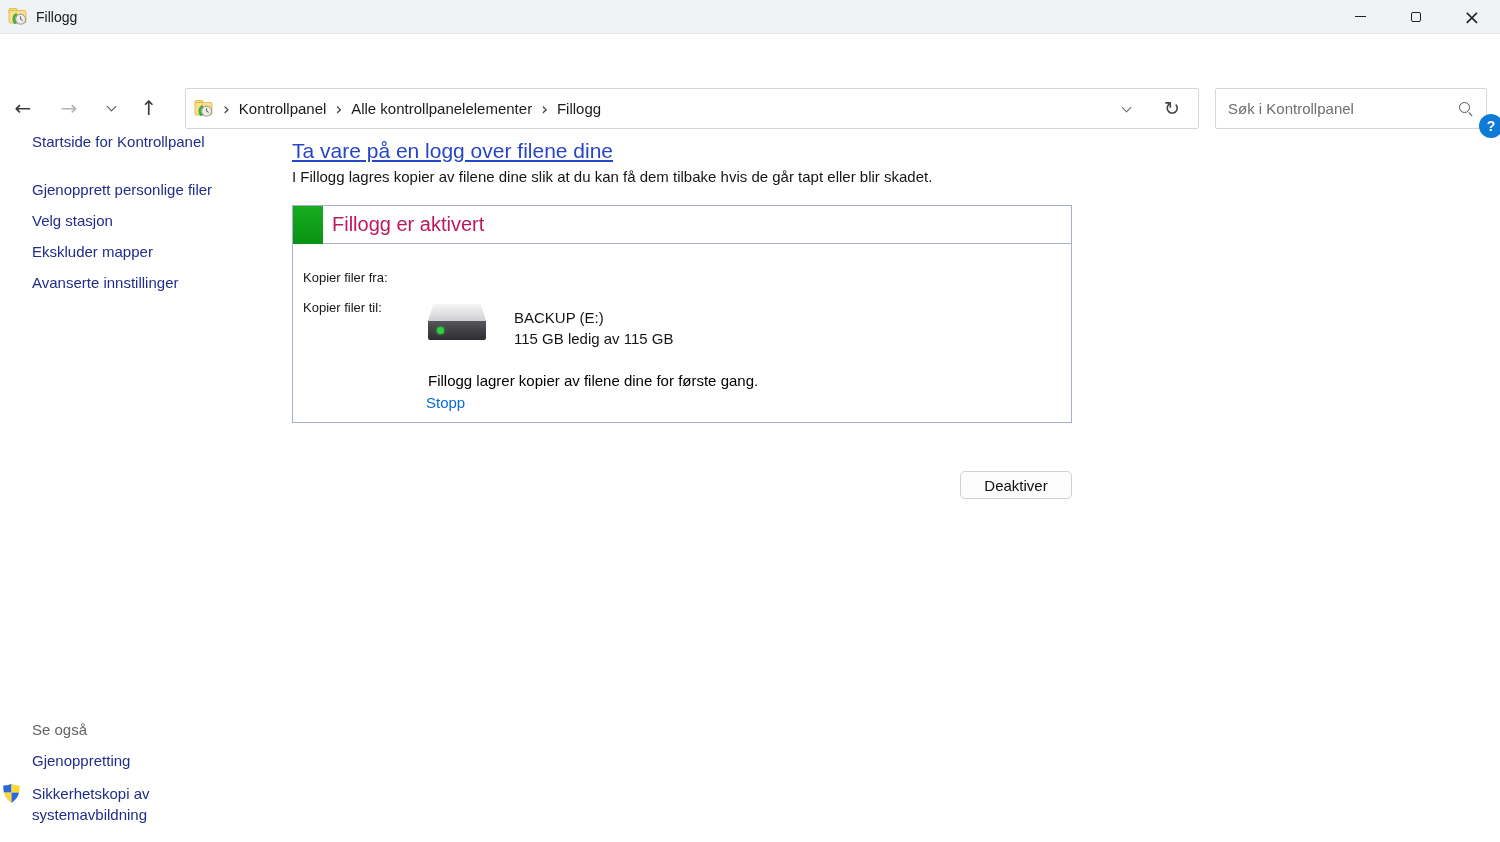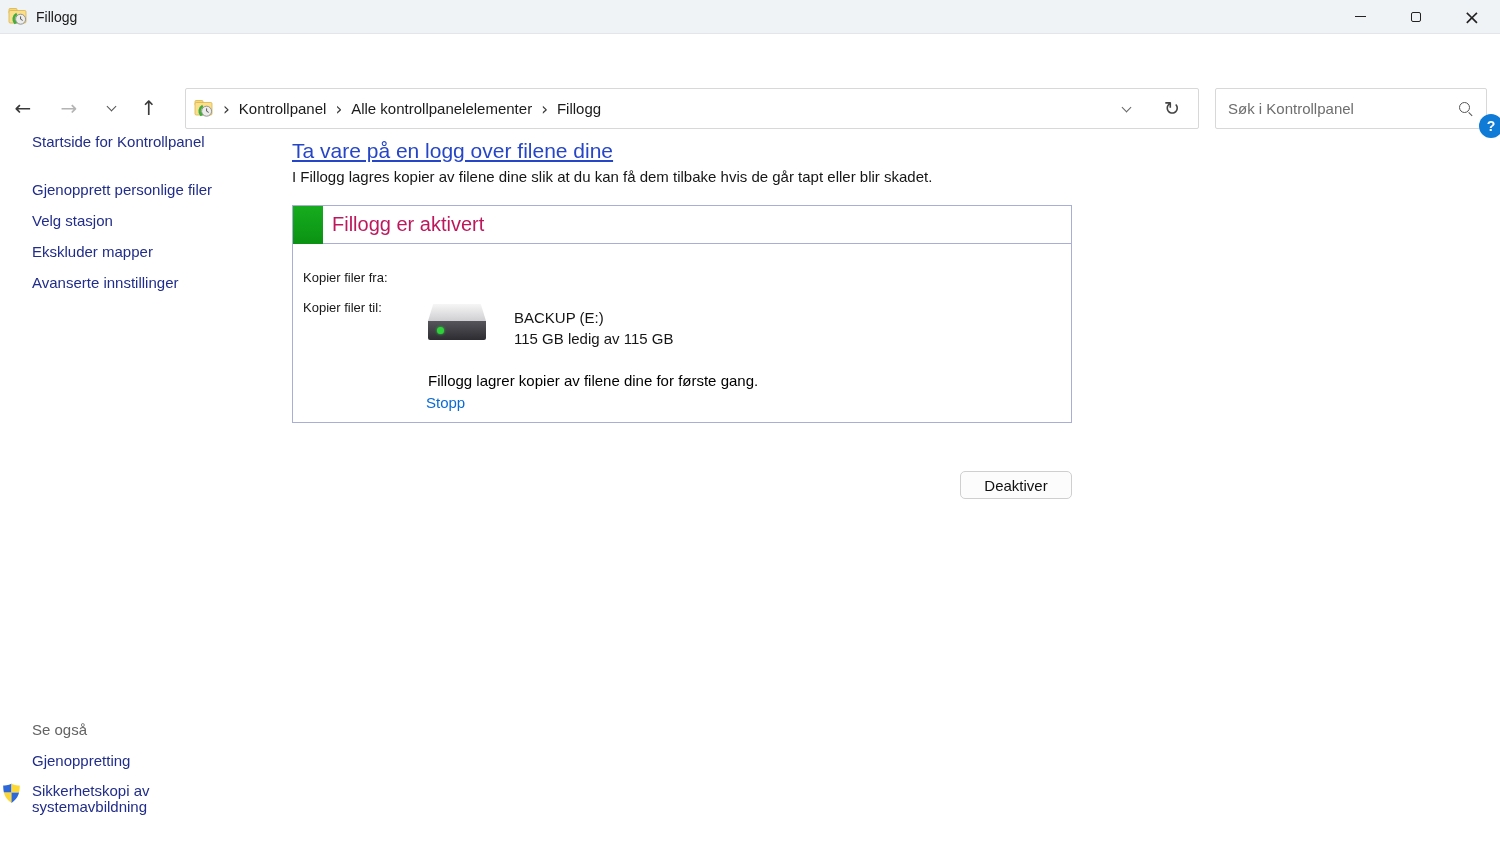--- a/index.html
+++ b/index.html
@@ -111,21 +111,21 @@
   }
 
   .help-btn {
     position:absolute; left:1479px; top:114px; width:24px; height:24px;
     border-radius:50%; background:#0f7bd7; color:#fff; border:none;
     font-size:14px; font-weight:bold; display:flex; align-items:center; justify-content:center;
     cursor:pointer;
   }
 
   .shield-icon { position:absolute; left:2px; top:783px; }
-  .see-link-wrap { position:absolute; left:32px; top:783px; width:140px; font-size:15px; color:#212d8a; line-height:16px; cursor:pointer; }
+  .see-link-wrap { position:absolute; left:32px; top:783px; width:140px; font-size:15px; color:#212d8a; line-height:21px; cursor:pointer; }
 </style>
 </head>
 <body>
 
 <div class="titlebar">
   <span class="app-icon fh-icon">
     <svg width="20" height="19" viewBox="0 0 20 19">
       <rect x="1" y="1.5" width="8" height="5" rx="1" fill="#f7d879" stroke="#d9b44a" stroke-width="0.8"></rect>
       <rect x="1" y="3.5" width="17" height="12.5" rx="1.2" fill="#fbdf8a" stroke="#d9b44a" stroke-width="0.8"></rect>
       <path d="M7.2 16.5 a6.2 6.2 0 0 1 1.6 -9.6" stroke="#3fae3f" stroke-width="2.4" fill="none"></path>

